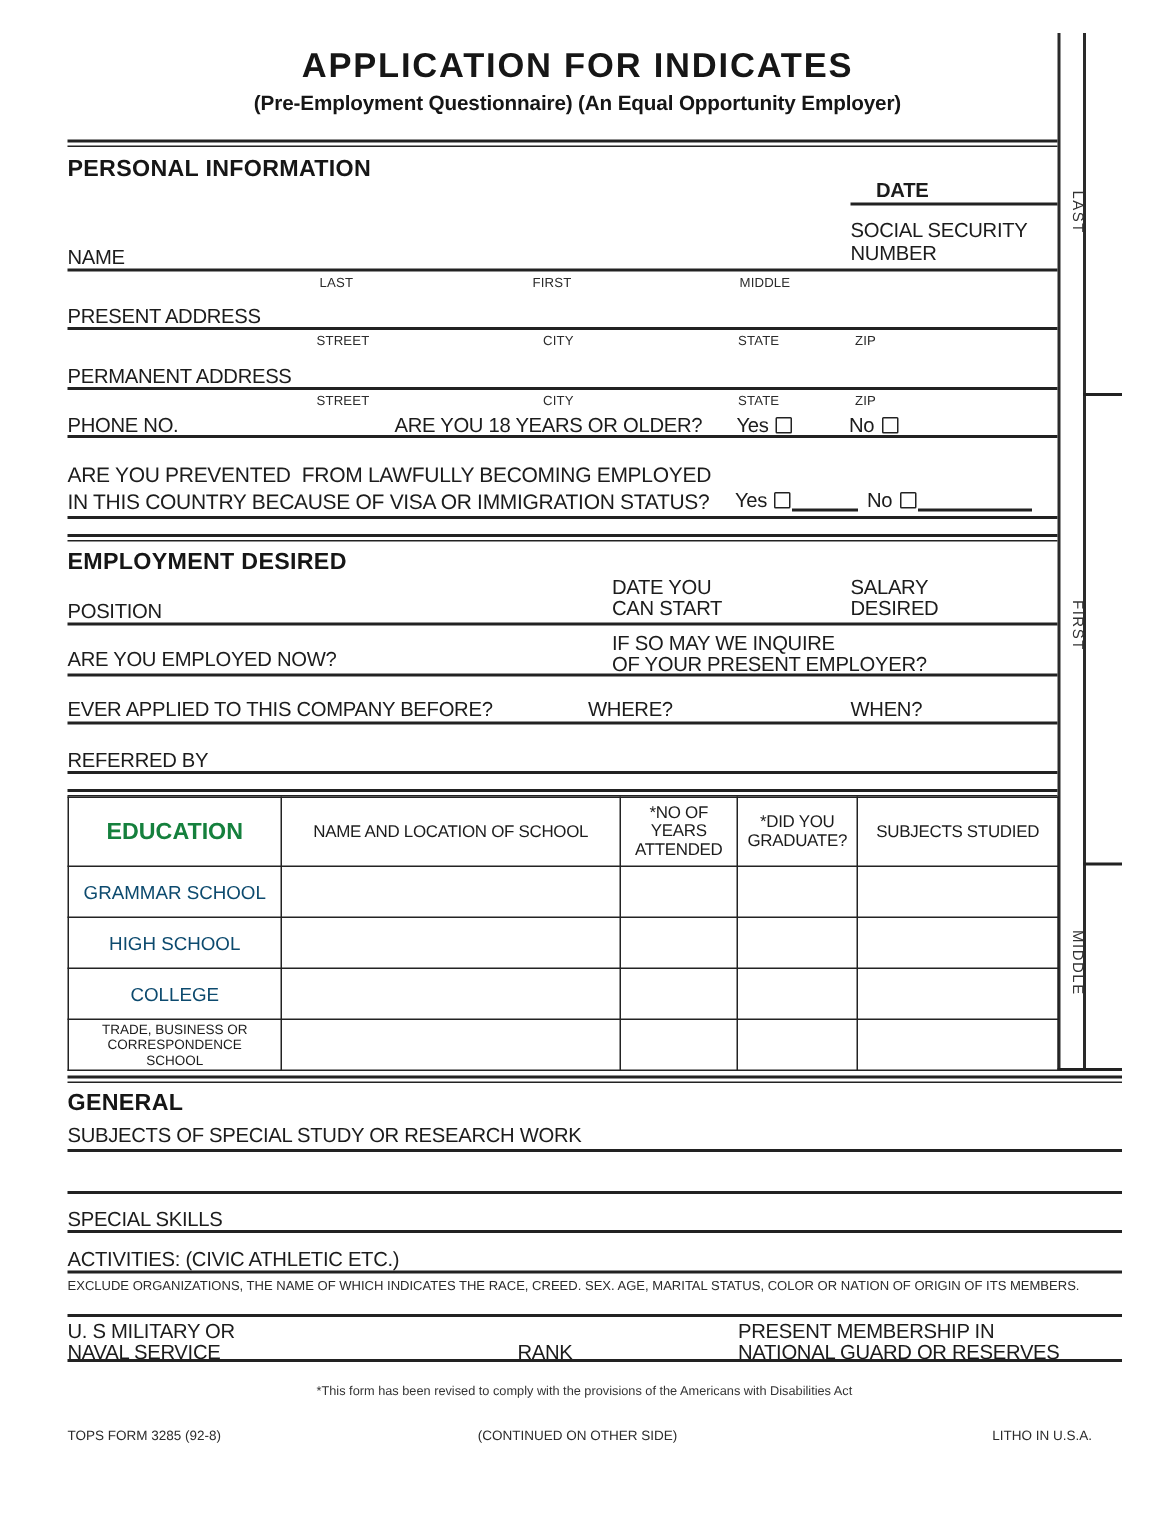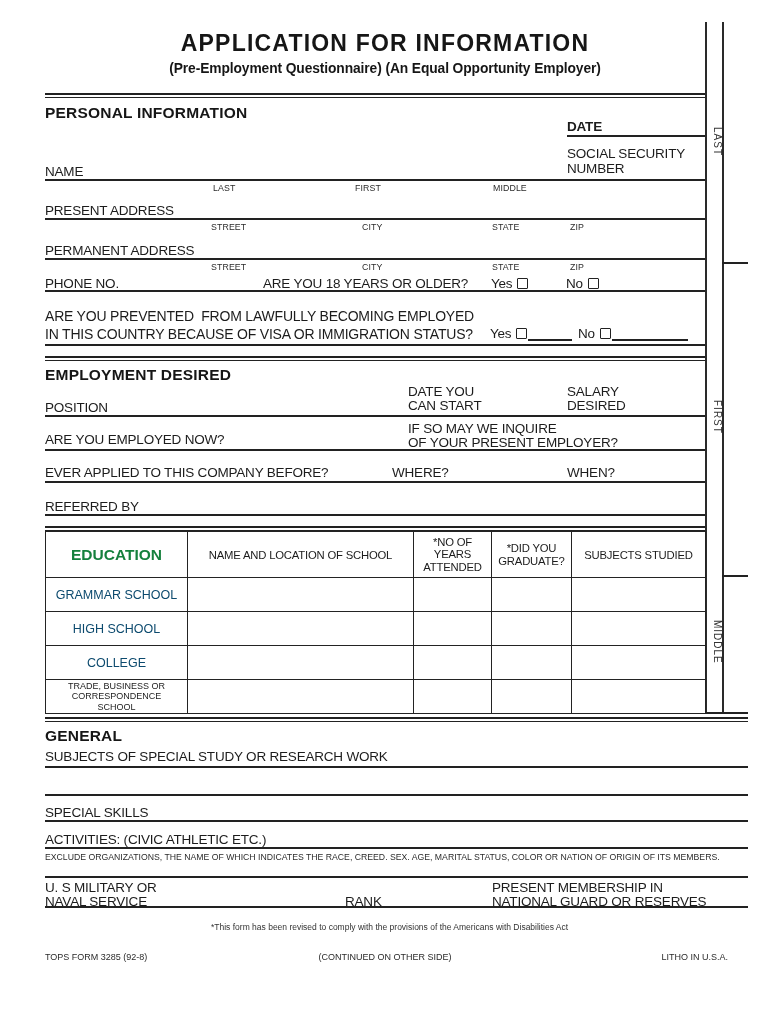--- a/index.html
+++ b/index.html
@@ -26,35 +26,35 @@
   .edu .h1{font-size:15.5px;font-weight:bold;color:#15803d;}
   .edu .rowlbl{font-size:12.5px;color:#0c4a6e;}
   .edu .rowlbl-sm{font-size:9px;line-height:1.15;color:#1c1c1c;}
   .edu .hline{line-height:1.12;}
 </style>
 </head>
 <body>
 
 <div class="page">
 
-  <div class="title" style="top:30px;font-size:23px;letter-spacing:1.2px;">APPLICATION FOR INFORMATION</div>
+  <div class="title" style="top:30px;font-size:23px;letter-spacing:1.2px;">APPLICATION FOR INDICATES</div>
   <div class="title" style="top:61px;font-size:13.8px;letter-spacing:-0.1px;">(Pre-Employment Questionnaire) (An Equal Opportunity Employer)</div>
 
   <div class="vline" style="left:705px;top:22px;height:692px;"></div>
   <div class="vline" style="left:722px;top:22px;height:692px;"></div>
   <div class="rule" style="left:722px;top:262px;width:26px;"></div>
   <div class="rule" style="left:722px;top:575px;width:26px;"></div>
   <div class="vert" style="left:706px;top:127px;">LAST</div>
   <div class="vert" style="left:706px;top:400px;">FIRST</div>
   <div class="vert" style="left:706px;top:620px;">MIDDLE</div>
 
   <div class="drule" style="left:45px;top:93px;width:660px;"></div>
   <div class="hd" style="left:45px;top:104px;">PERSONAL INFORMATION</div>
 
-  <div class="lbl b" style="left:567px;top:119px;">DATE</div>
+  <div class="lbl b" style="left:584px;top:119px;">DATE</div>
   <div class="rule" style="left:567px;top:135px;width:138px;height:2px;"></div>
   <div class="lbl" style="left:567px;top:146px;">SOCIAL SECURITY</div>
   <div class="lbl" style="left:567px;top:161px;">NUMBER</div>
 
   <div class="lbl" style="left:45px;top:164px;">NAME</div>
   <div class="rule th" style="left:45px;top:179px;width:660px;"></div>
   <div class="sub" style="left:213px;top:183px;">LAST</div>
   <div class="sub" style="left:355px;top:183px;">FIRST</div>
   <div class="sub" style="left:493px;top:183px;">MIDDLE</div>
 

